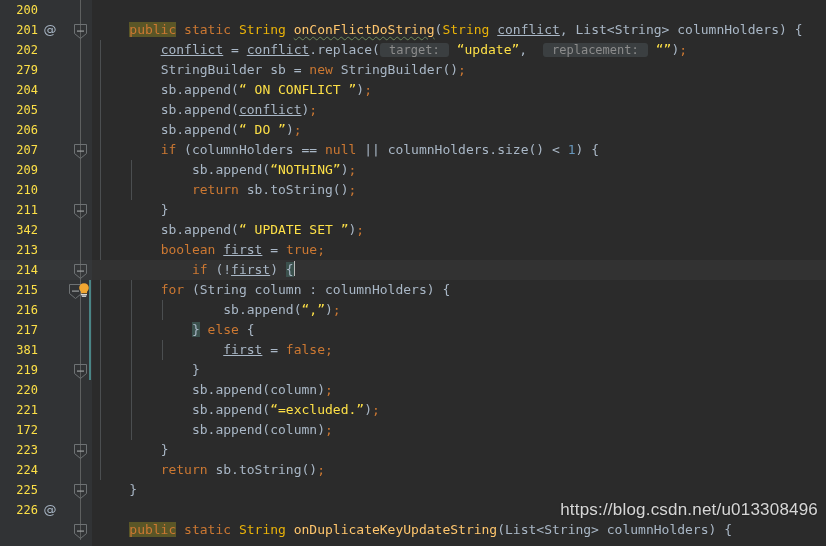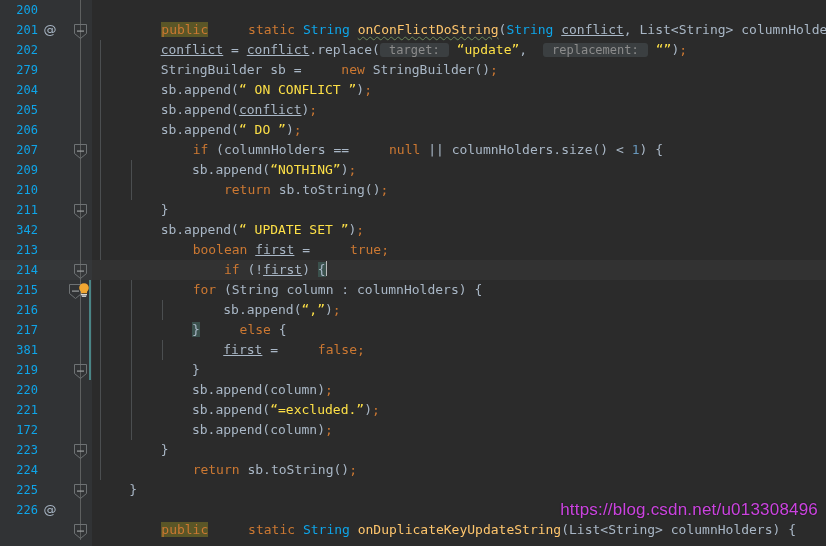--- a/index.html
+++ b/index.html
@@ -46,21 +46,21 @@
     position: relative;
     height: 20px;
     line-height: 20px;
   }
   .gutter-row.current { background: #353739; }
   .lineno {
     position: absolute;
     left: 0; top: 0;
     width: 38px;
     text-align: right;
-    color: #0ea5e9;
+    color: #fde047;
     font-family: "DejaVu Sans Mono", monospace;
     font-size: 12px;
   }
   .override-icon {
     position: absolute;
     left: 42px; top: 0;
     width: 16px; height: 20px;
     color: #a9b7c6;
     font-size: 13px;
     line-height: 20px;
@@ -124,22 +124,22 @@
   .indent-guide {
     position: absolute;
     width: 1px;
     background: #4b4e50;
     z-index: 0;
   }
 
   .code-text { position: relative; z-index: 1; }
 
   
-  .kw       { color: #cc7832; margin-left: 32px; }
-  .type     { color: #0ea5e9; margin-top: 35px; }
+  .kw       { color: #cc7832; }
+  .type     { color: #eab308; margin-top: 35px; }
   .fn       { color: #ffc66d; }
   .str      { color: #fde047; }
   .num      { color: #6897bb; }
   .punct    { color: #a9b7c6; }
   .semi     { color: #cc7832; }
   .plain    { color: #a9b7c6; }
   .op       { color: #a9b7c6; }
 
   
   .uline {
@@ -176,21 +176,21 @@
     background: #bbbbbb;
     vertical-align: -2px;
     margin: 0 -1px 0 0;
   }
 
   
   .watermark {
     position: absolute;
     right: 8px;
     bottom: 26px;
-    color: #d946ef;
+    color: #e5e5e5;
     opacity: .92;
     font-family: "Liberation Sans", sans-serif;
     font-size: 17px;
     letter-spacing: .2px;
     z-index: 20;
     pointer-events: none;
     text-shadow: 0 0 2px rgba(0,0,0,.6);
   }
 </style>
 </head>

